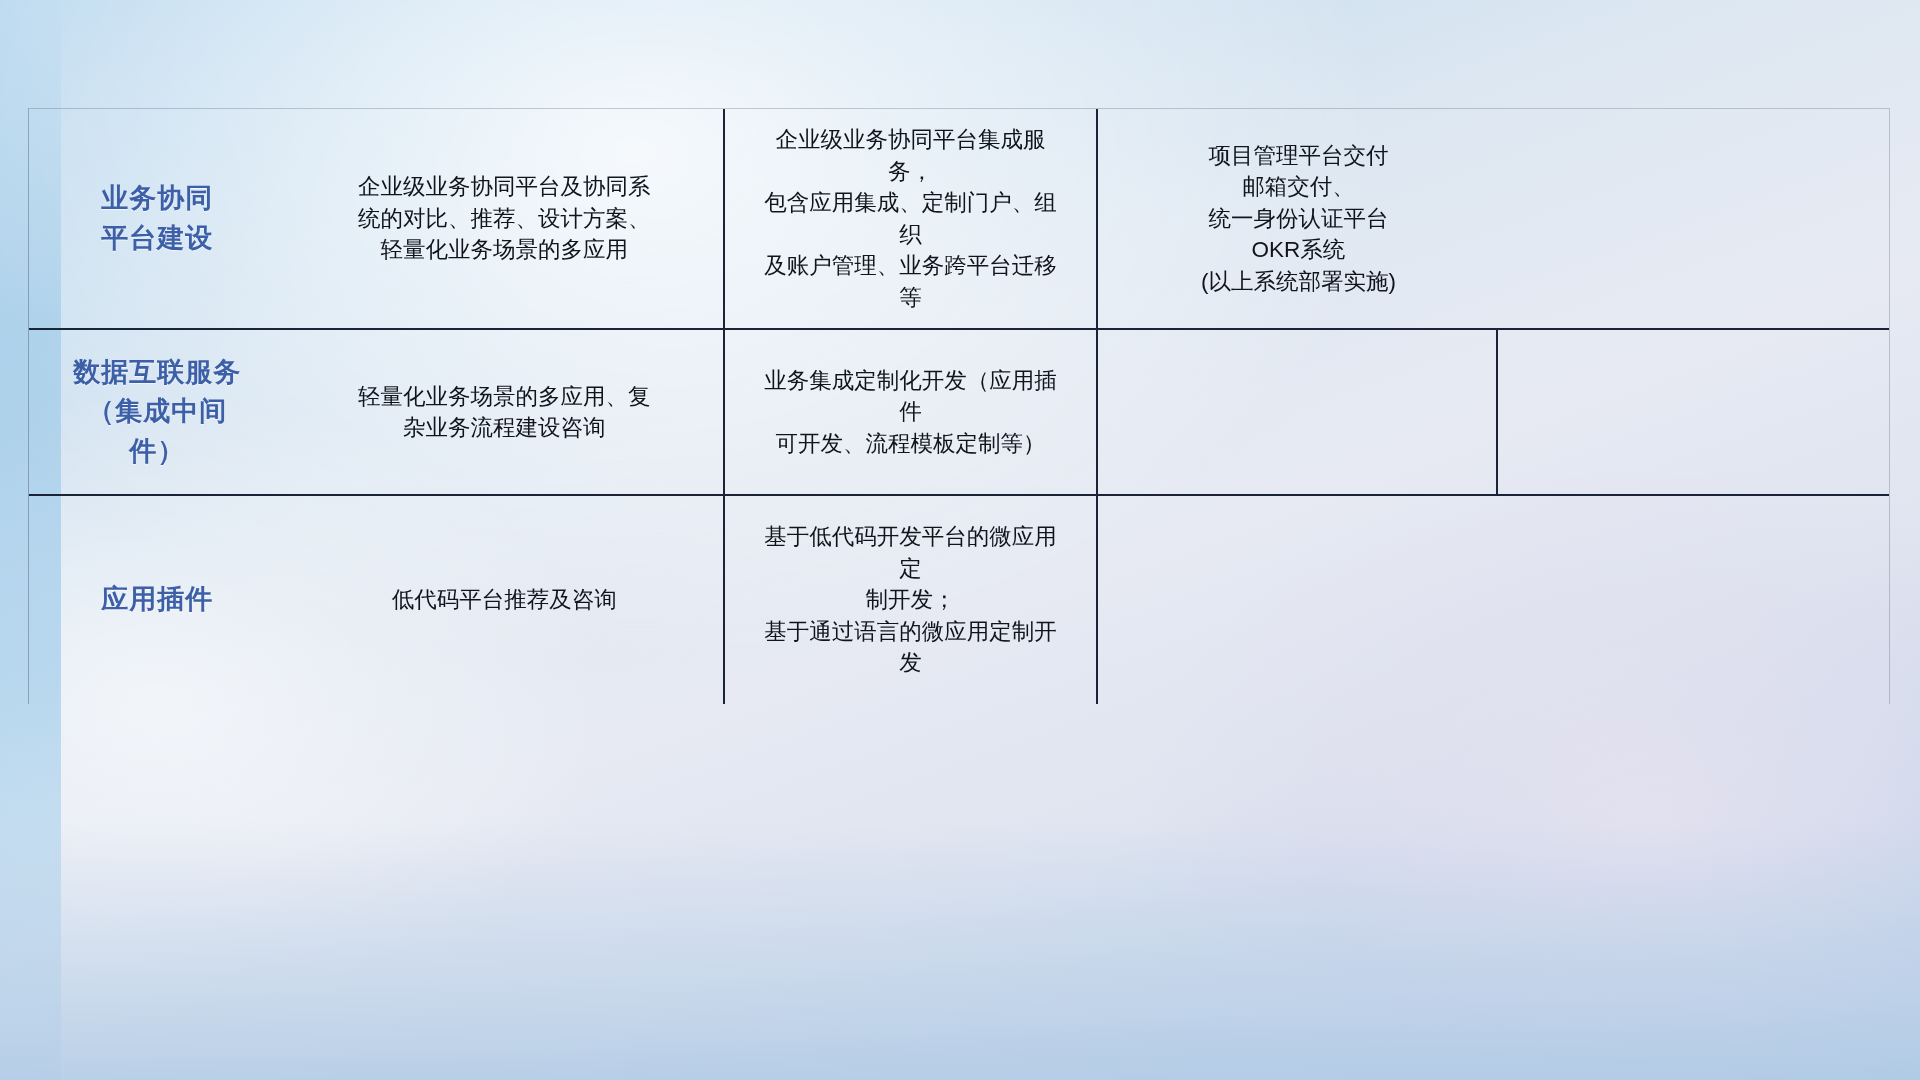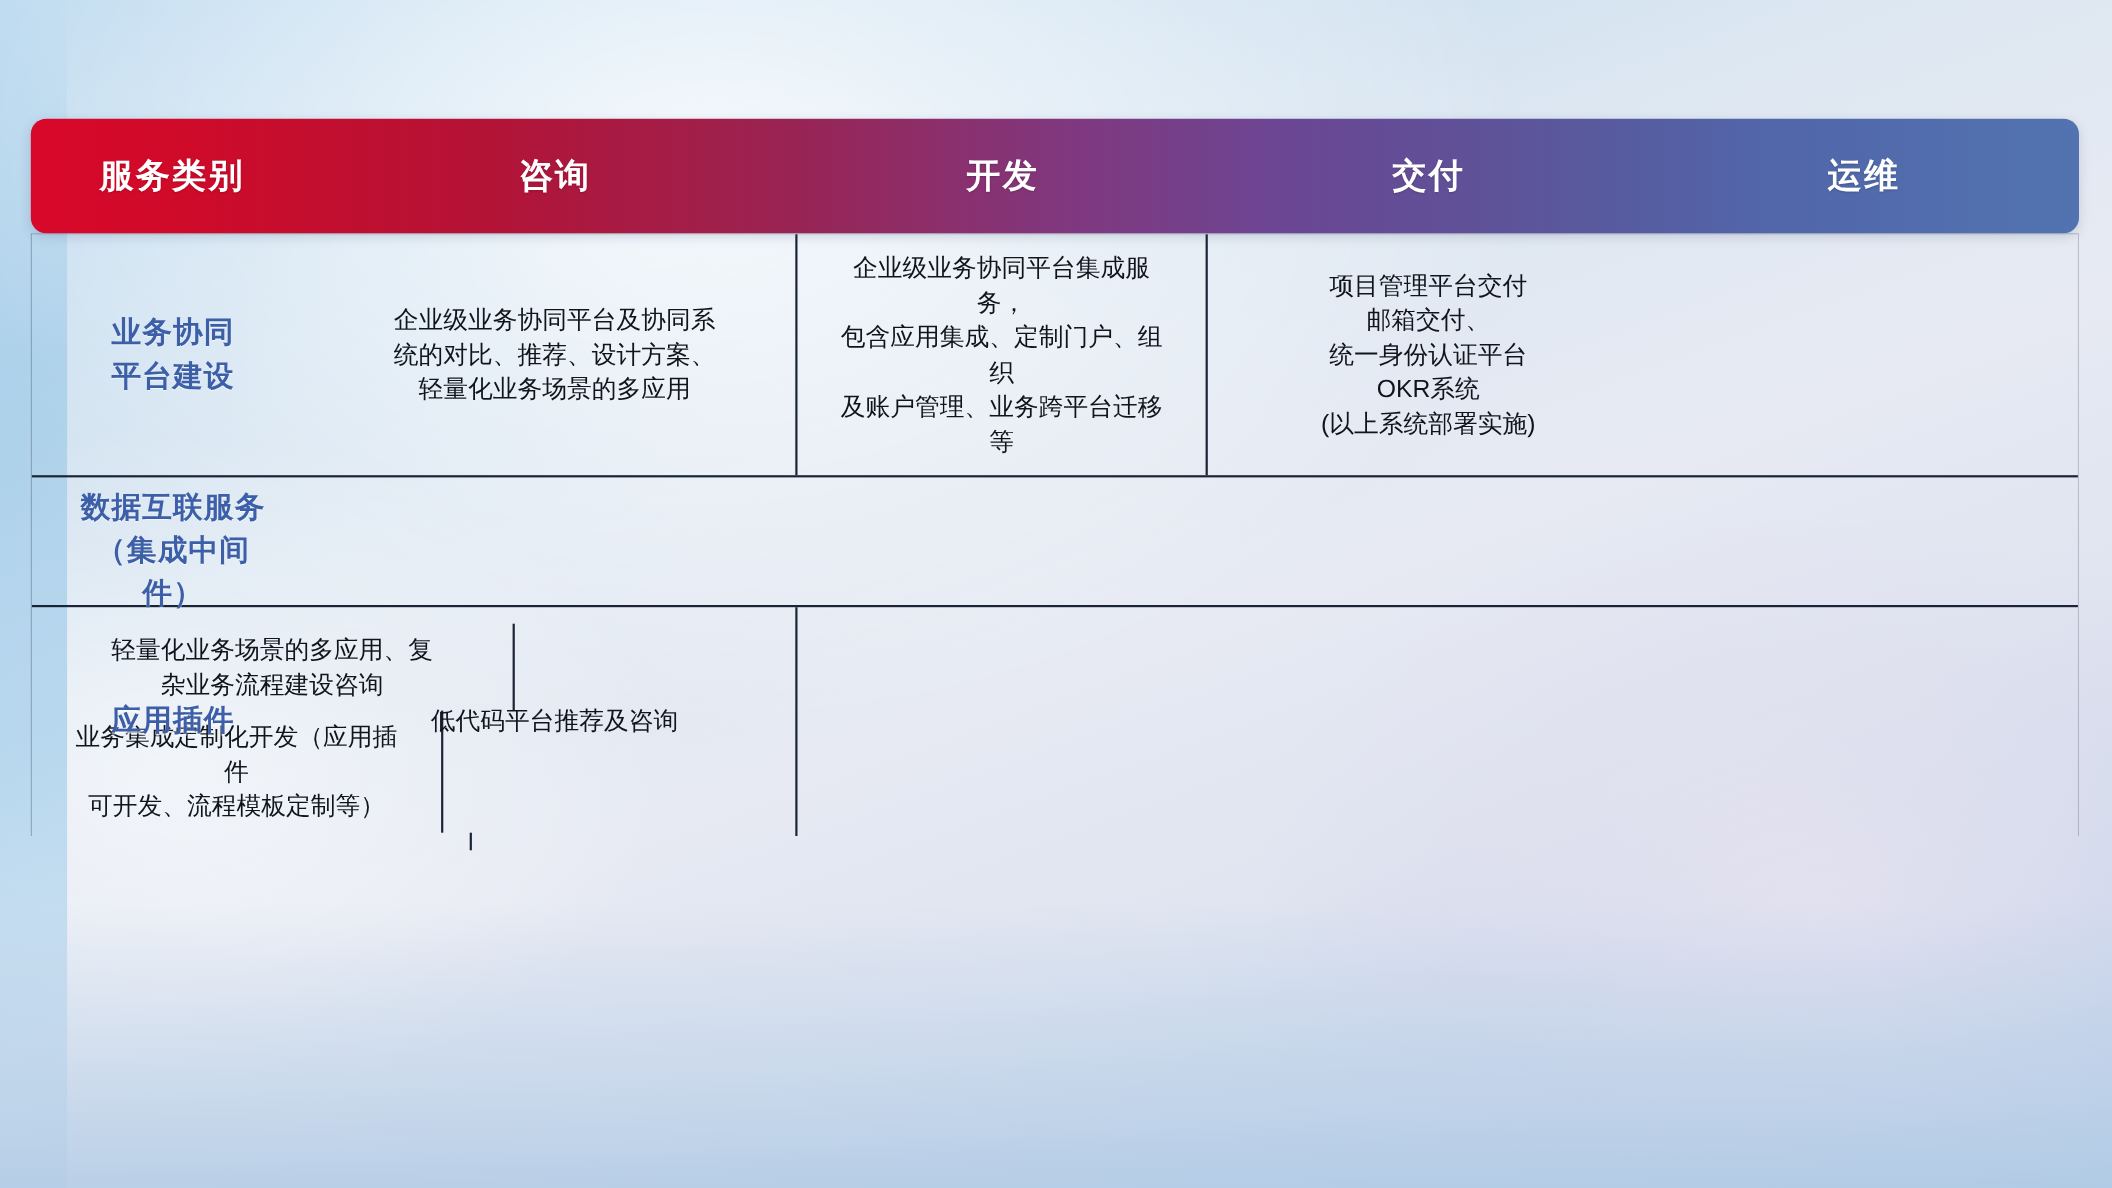--- a/index.html
+++ b/index.html
@@ -116,42 +116,35 @@
   }
 
   
   .c0 { width:13.8%; }
   .c1 { width:23.6%; }
   .c2 { width:20.1%; }
   .c3 { width:21.5%; }
   .c4 { width:21.0%; }
 
   .r1 { height:222px; }
-  .r2 { height:118px;flex-direction:column; }
+  .r2 { height:166px; }
   .r3 { height:208px; border-bottom:none; }
 </style>
 </head>
 <body>
 
 <div id="bg-base"></div>
 <div id="bg-glow-top"></div>
 <div id="bg-glow-left"></div>
 <div id="bg-glow-right"></div>
 <div id="bg-blue-edge"></div>
 <div id="bg-bottom-tint"></div>
 
 <div id="table-wrap">
 
-  <div id="table-head">
-    <div class="th c0">服务类别</div>
-    <div class="th c1">咨询</div>
-    <div class="th c2">开发</div>
-    <div class="th c3">交付</div>
-    <div class="th c4">运维</div>
-  </div>
 
   <div id="table-body">
 
     <div class="tr r1 first">
       <div class="td rowlabel c0">业务协同
 平台建设</div>
       <div class="td c1">企业级业务协同平台及协同系
 统的对比、推荐、设计方案、
 轻量化业务场景的多应用</div>
       <div class="td c2">企业级业务协同平台集成服务，
@@ -171,17 +164,20 @@
 杂业务流程建设咨询</div>
       <div class="td c2">业务集成定制化开发（应用插件
 可开发、流程模板定制等）</div>
       <div class="td c3"></div>
       <div class="td c4"></div>
     </div>
 
     <div class="tr r3">
       <div class="td rowlabel c0">应用插件</div>
       <div class="td c1">低代码平台推荐及咨询</div>
+      <div class="td c2">基于低代码开发平台的微应用定
+制开发；
+基于通过语言的微应用定制开发</div>
       <div class="td c4"></div>
     </div>
 
   </div>
 </div>
 
 </body></html>

